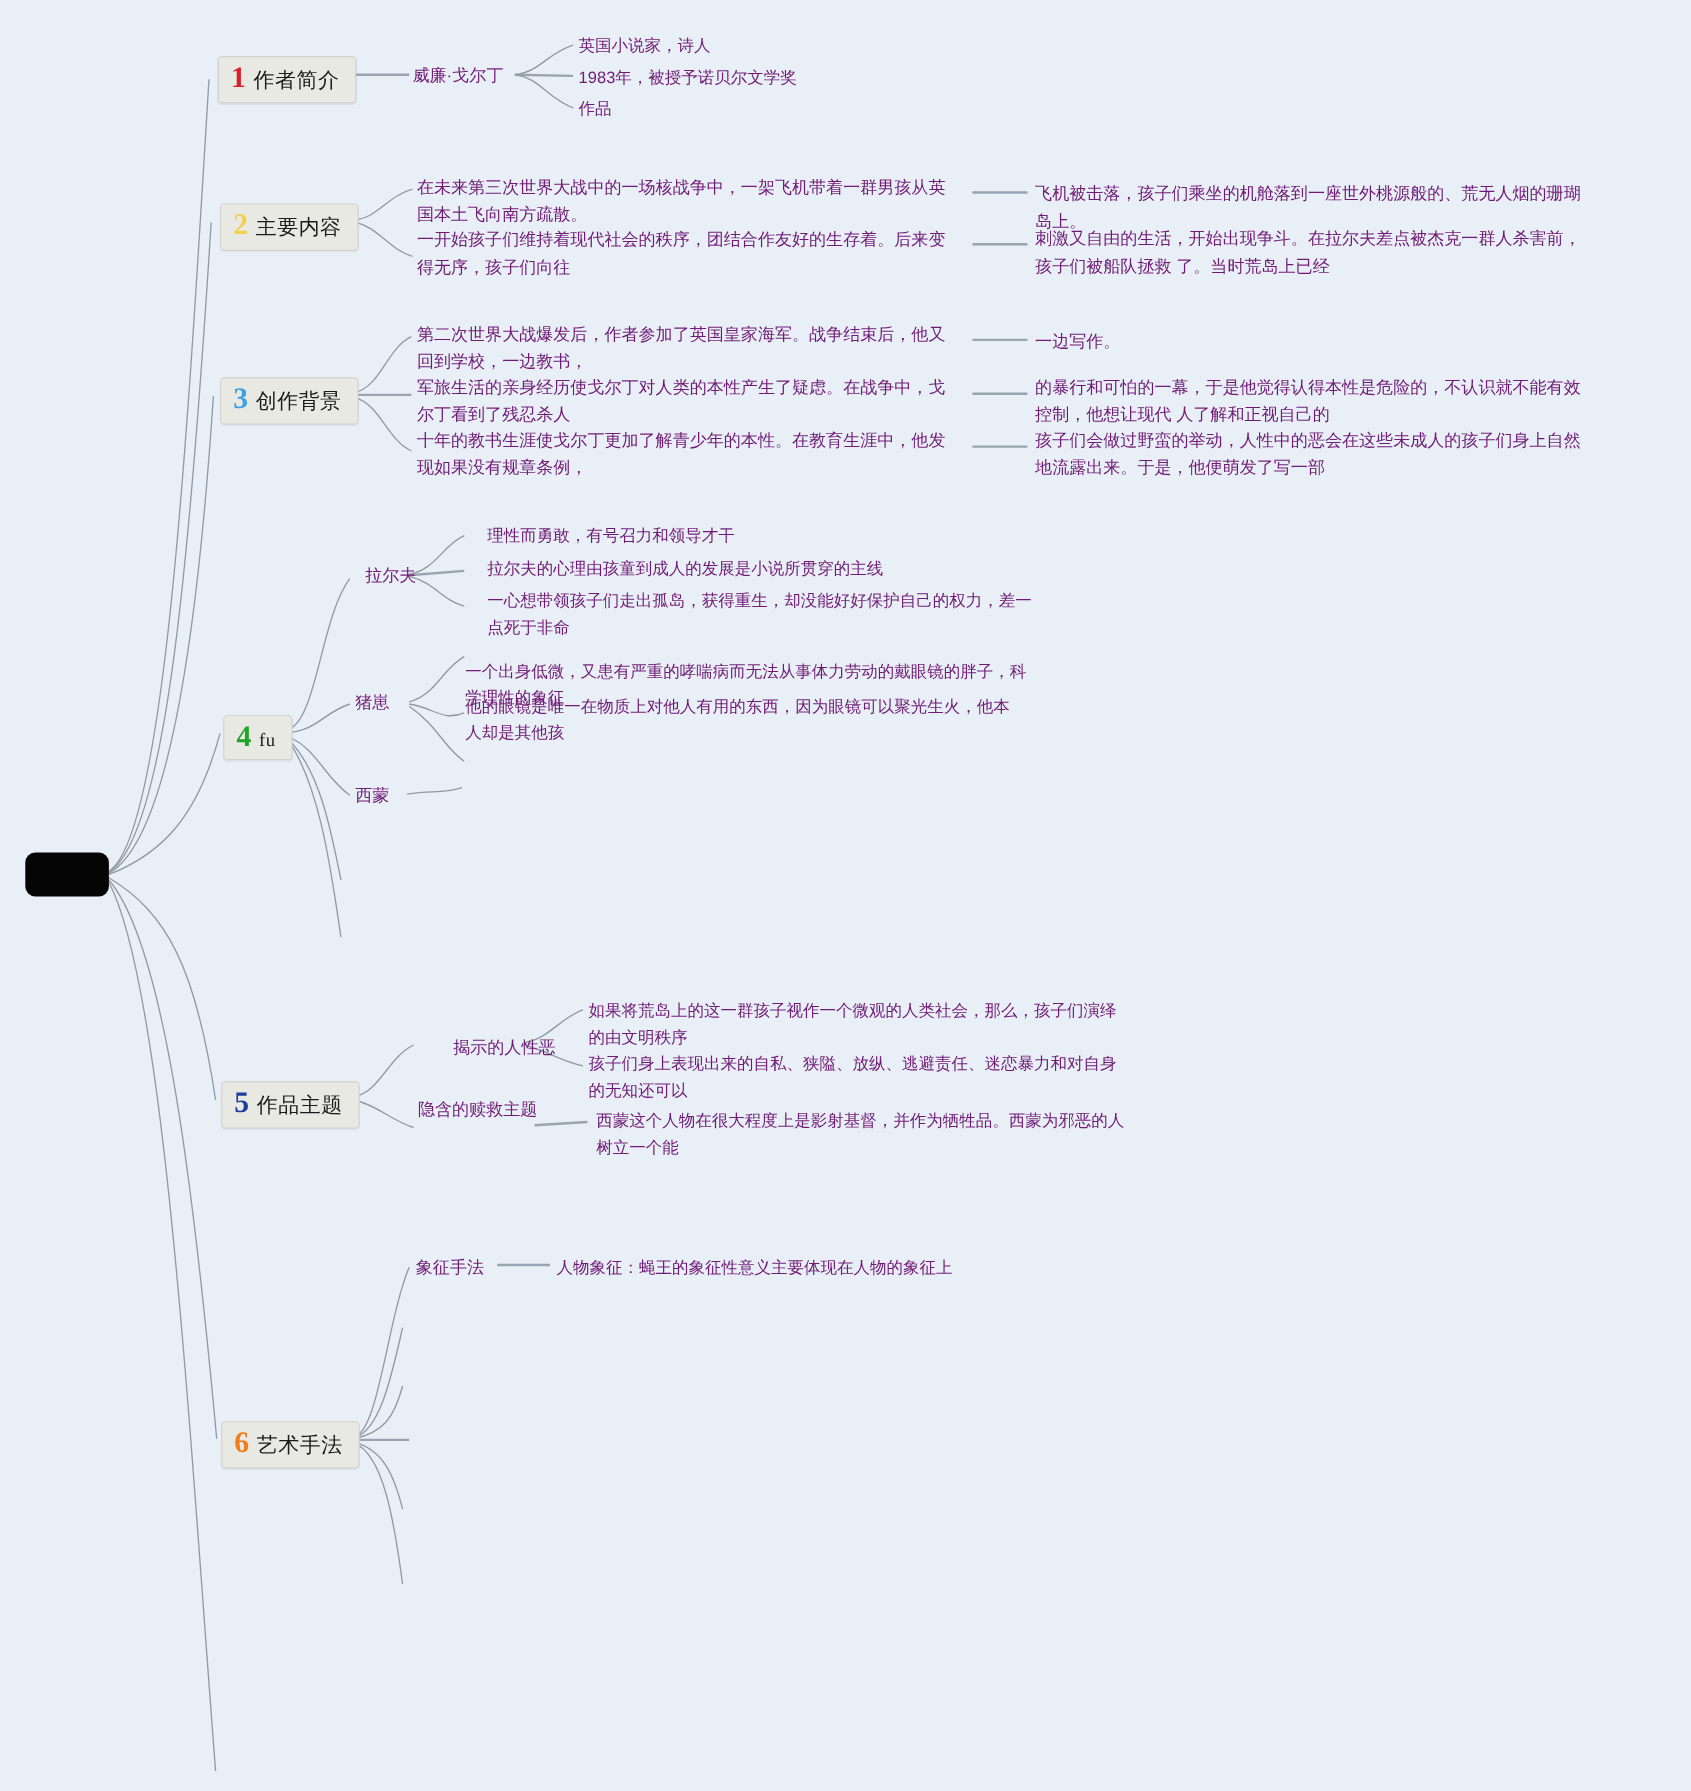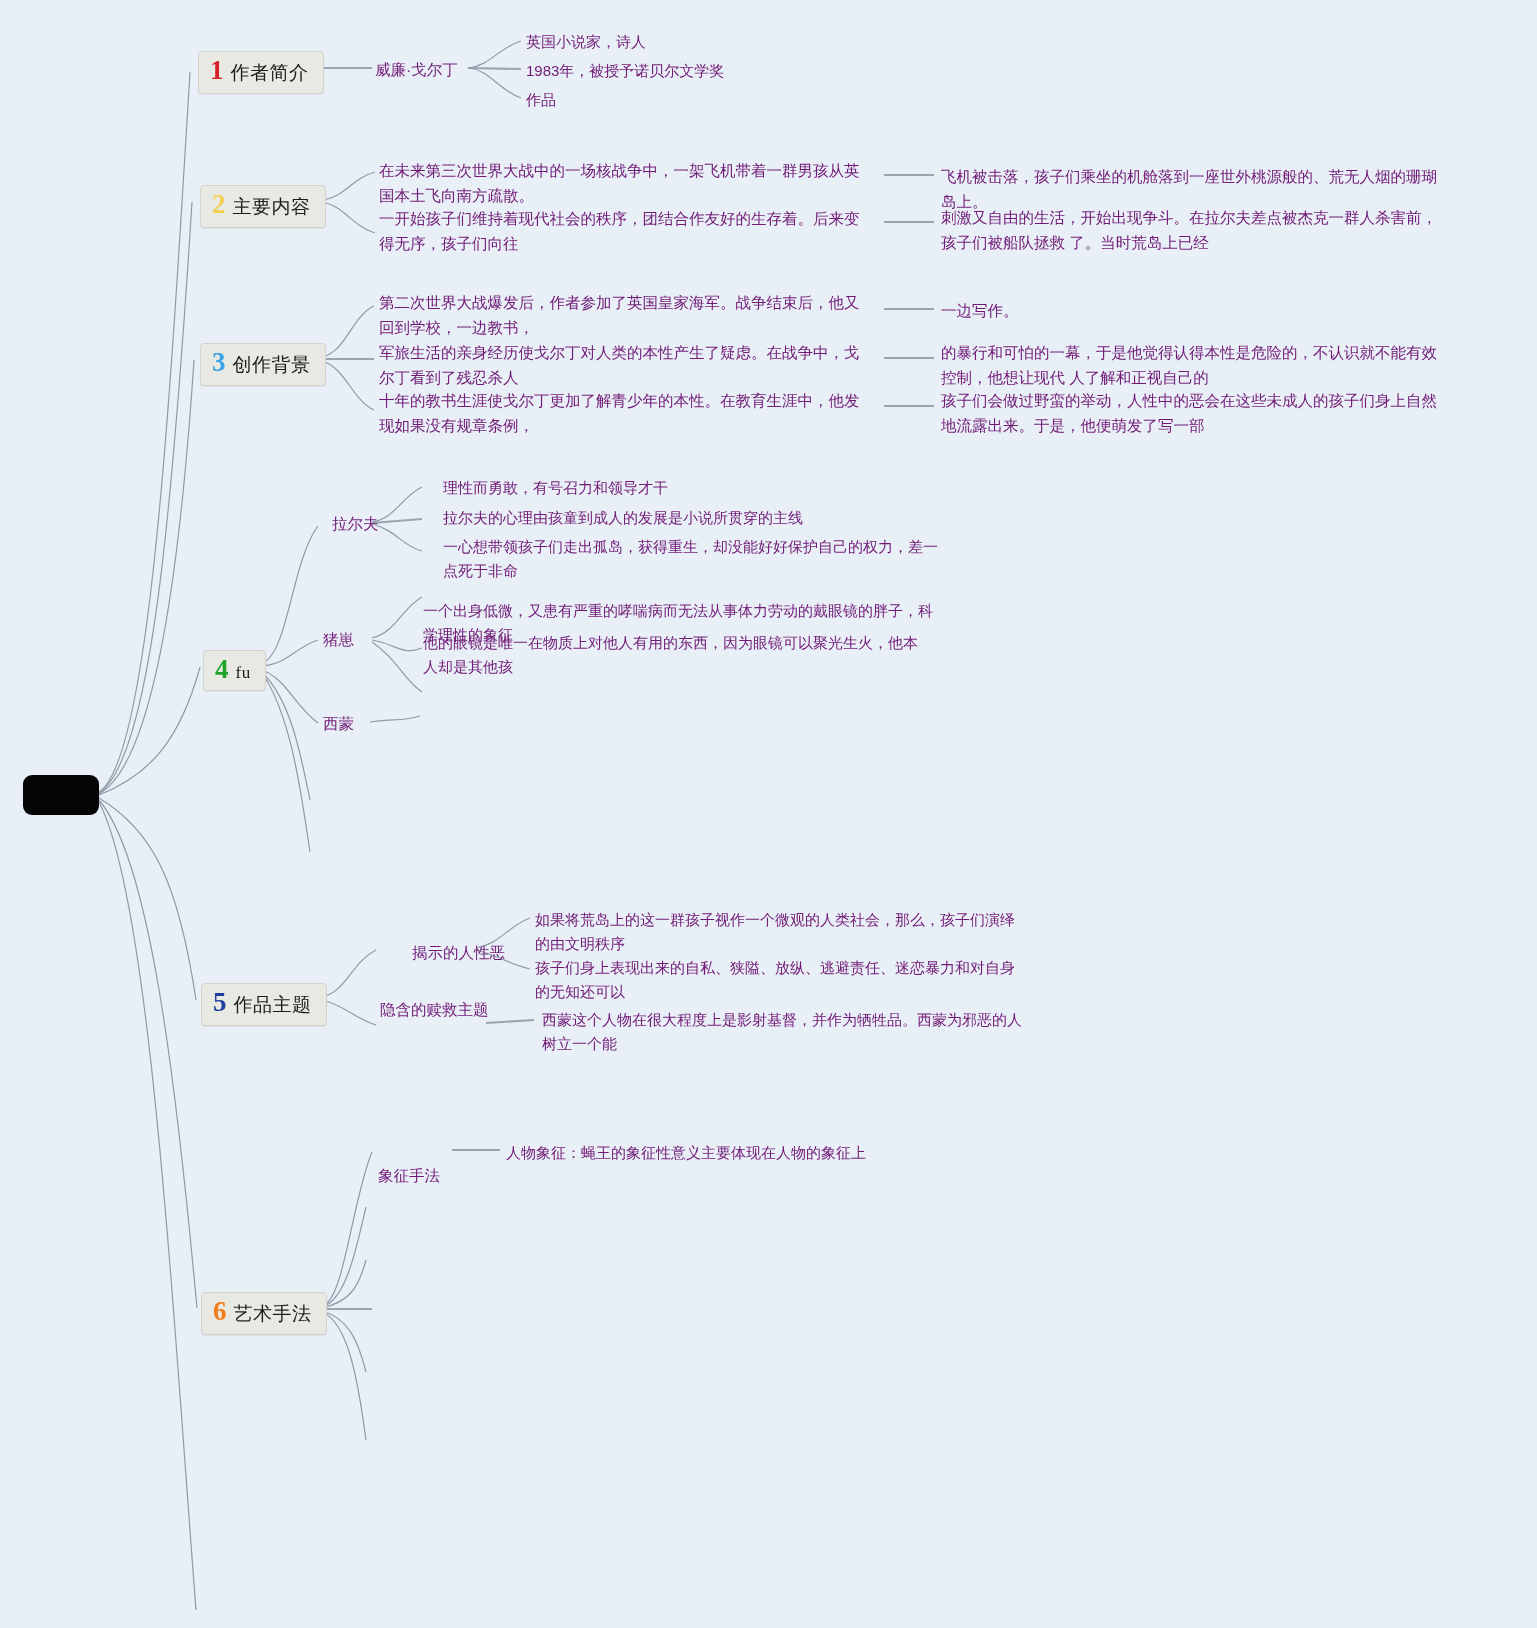--- a/index.html
+++ b/index.html
@@ -181,21 +181,21 @@
   </div>
   <div class="node wide" style="left:379px; top:158px;">在未来第三次世界大战中的一场核战争中，一架飞机带着一群男孩从英国本土飞向南方疏散。</div>
   <div class="node wide" style="left:379px; top:206px;">一开始孩子们维持着现代社会的秩序，团结合作友好的生存着。后来变得无序，孩子们向往</div>
   <div class="node wide3" style="left:941px; top:164px;">飞机被击落，孩子们乘坐的机舱落到一座世外桃源般的、荒无人烟的珊瑚岛上。</div>
   <div class="node wide3" style="left:941px; top:205px;">刺激又自由的生活，开始出现争斗。在拉尔夫差点被杰克一群人杀害前，孩子们被船队拯救 了。当时荒岛上已经</div>
 
   <div class="topic" style="left:200px; top:343px;">
     <span class="num" style="color: rgb(58, 163, 232);">3</span>
     <span class="tlabel">创作背景</span>
   </div>
-  <div class="node wide" style="left:379px; top:292px;font-family:Liberation Mono, monospace;">第二次世界大战爆发后，作者参加了英国皇家海军。战争结束后，他又回到学校，一边教书，</div>
+  <div class="node wide" style="left:379px; top:292px;">第二次世界大战爆发后，作者参加了英国皇家海军。战争结束后，他又回到学校，一边教书，</div>
   <div class="node wide" style="left:379px; top:340px;">军旅生活的亲身经历使戈尔丁对人类的本性产生了疑虑。在战争中，戈尔丁看到了残忍杀人</div>
   <div class="node wide" style="left:379px; top:388px;">十年的教书生涯使戈尔丁更加了解青少年的本性。在教育生涯中，他发现如果没有规章条例，</div>
   <div class="node wide3" style="left:941px; top:298px;">一边写作。</div>
   <div class="node wide3" style="left:941px; top:340px;">的暴行和可怕的一幕，于是他觉得认得本性是危险的，不认识就不能有效控制，他想让现代 人了解和正视自己的</div>
   <div class="node wide3" style="left:941px; top:388px;">孩子们会做过野蛮的举动，人性中的恶会在这些未成人的孩子们身上自然地流露出来。于是，他便萌发了写一部</div>
 
   <div class="topic" style="left:203px; top:650px;">
     <span class="num" style="color: rgb(31, 166, 42);">4</span>
     <span class="tlabel small">fu</span>
   </div>
@@ -216,16 +216,16 @@
   <div class="node nowrap" style="left:384px; top:940px;margin-left:28px;">揭示的人性恶</div>
   <div class="node nowrap" style="left:380px; top:997px;">隐含的赎救主题</div>
   <div class="node leaf" style="left:535px; top:908px; width:490px;">如果将荒岛上的这一群孩子视作一个微观的人类社会，那么，孩子们演绎的由文明秩序</div>
   <div class="node leaf" style="left:535px; top:956px; width:490px;">孩子们身上表现出来的自私、狭隘、放纵、逃避责任、迷恋暴力和对自身的无知还可以</div>
   <div class="node leaf" style="left:542px; top:1008px; width:490px;">西蒙这个人物在很大程度上是影射基督，并作为牺牲品。西蒙为邪恶的人树立一个能</div>
 
   <div class="topic" style="left:201px; top:1292px;">
     <span class="num" style="color: rgb(240, 125, 26);">6</span>
     <span class="tlabel">艺术手法</span>
   </div>
-  <div class="node nowrap" style="left:378px; top:1140px;margin-top:23px;">象征手法</div>
+  <div class="node nowrap" style="left:378px; top:1140px;">象征手法</div>
   <div class="node leaf nowrap" style="left:506px; top:1141px;">人物象征：蝇王的象征性意义主要体现在人物的象征上</div>
 
 </div>
 
 </body></html>

